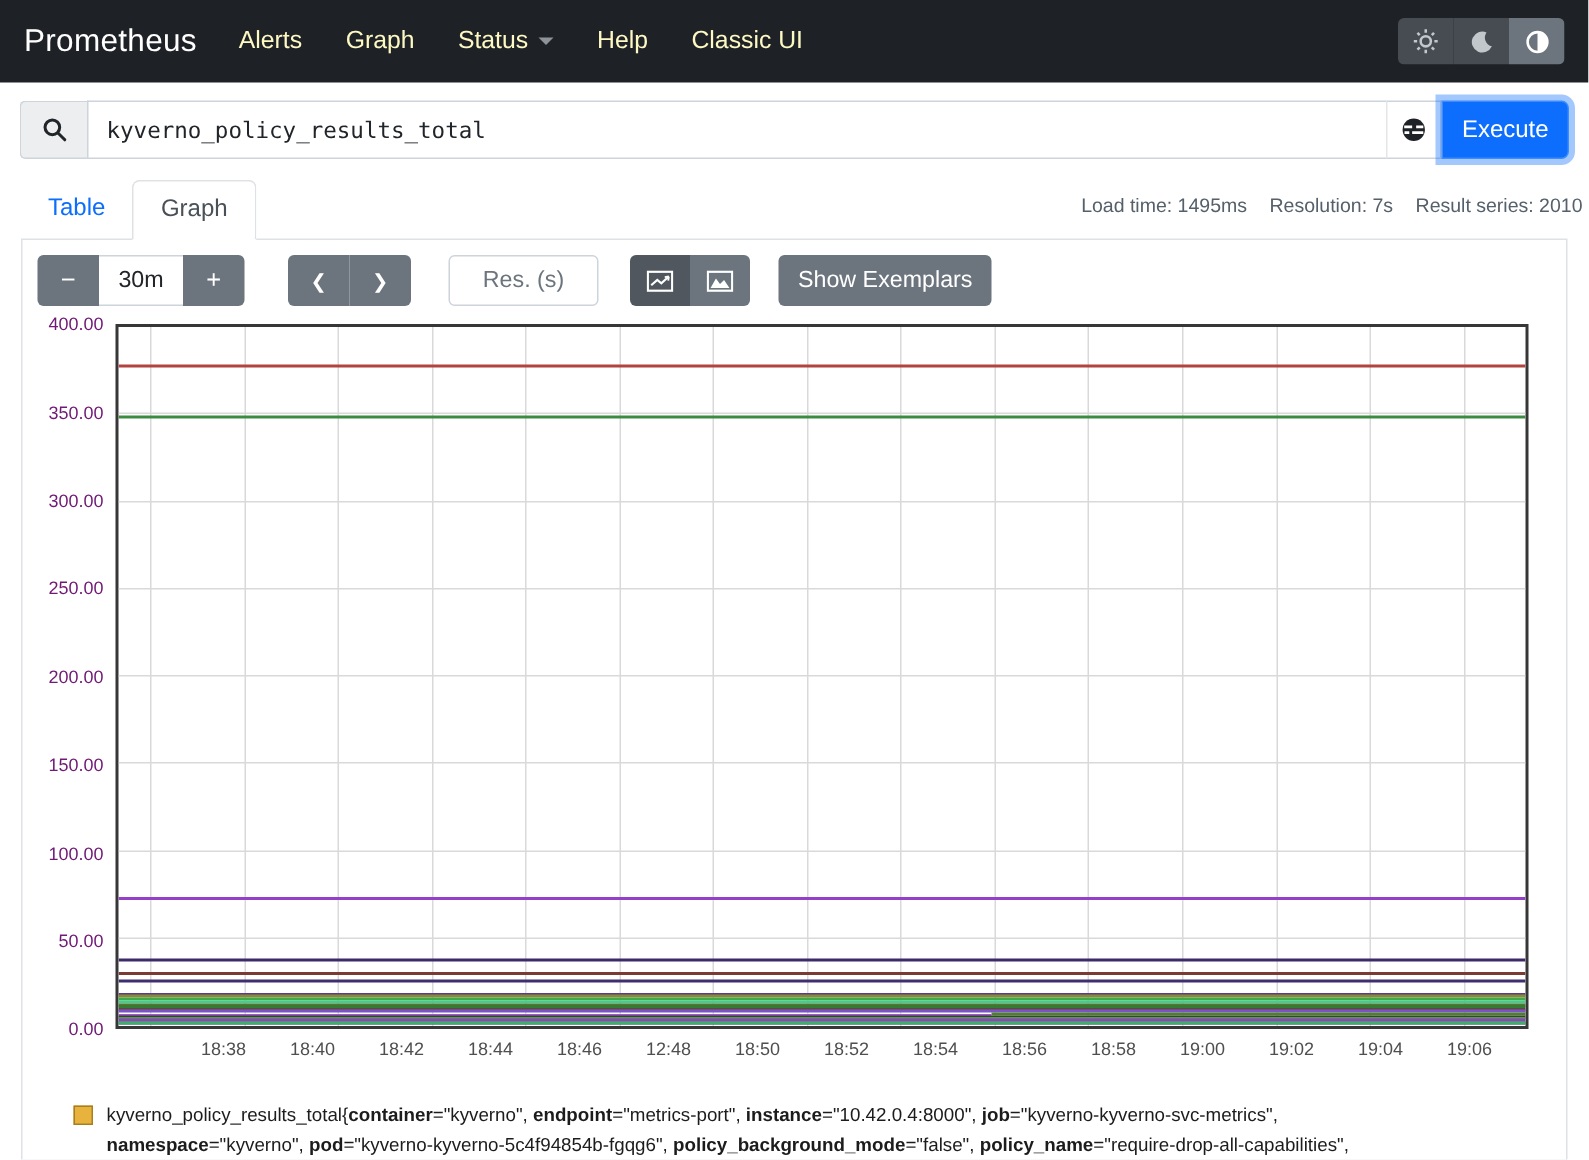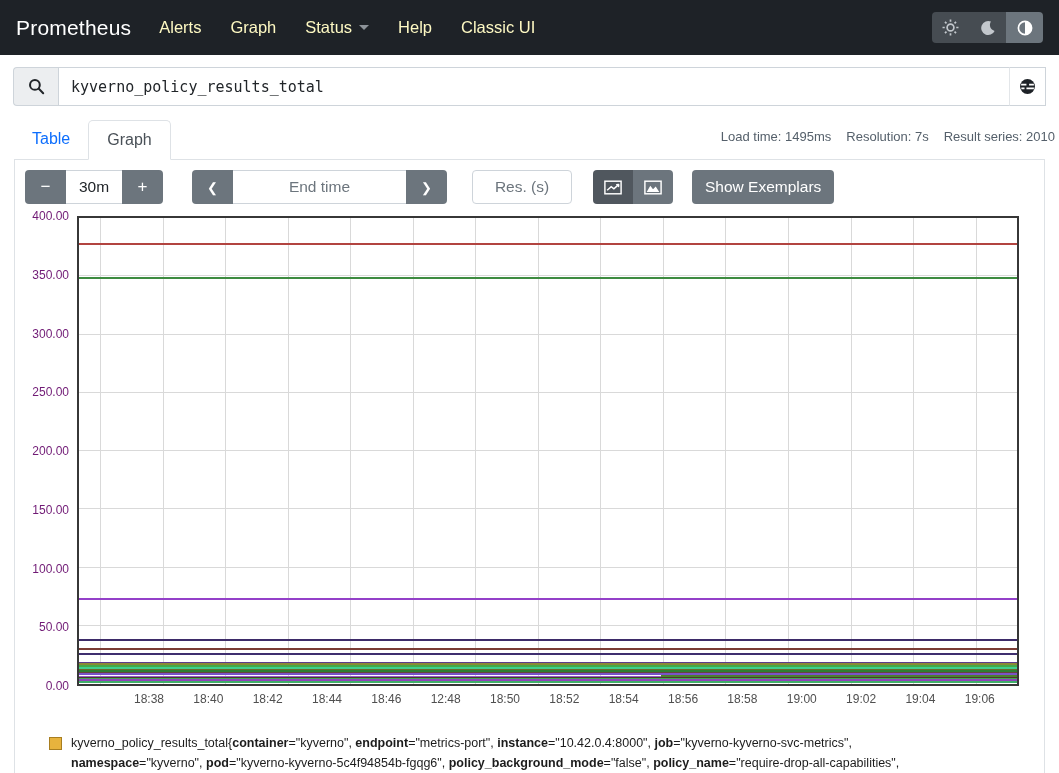--- a/index.html
+++ b/index.html
@@ -145,20 +145,21 @@
     <input class="query-input" type="text" value="kyverno_policy_results_total" style="">
     <div class="ig-globe">
       <span>
         <svg width="17" height="17" viewBox="0 0 16 16">
             <circle cx="8" cy="8" r="7" fill="#1e2227"></circle>
           <path d="M2 6.2 h5 M9.5 6.2 h4.5 M2.2 9.8 h3 M7 9.8 h7" stroke="#fff" stroke-width="1.6"></path>
           </svg>
       </span>
     </div>
   </div>
+  <button class="execute-btn">Execute</button>
 </div>
 
 <div class="tabs-row">
   <div class="tab inactive">Table</div>
   <div class="tab active">Graph</div>
   <div class="stats">
     <span>Load time: 1495ms</span>
     <span>Resolution: 7s</span>
     <span>Result series: 2010</span>
   </div>
@@ -168,21 +169,20 @@
 
   <div class="toolbar">
     <div class="grp">
       <button class="btn btn-l">−</button>
       <input class="tb-input dur-input" type="text" value="30m" style="">
       <button class="btn btn-r">+</button>
     </div>
     <div class="sp28"></div>
     <div class="grp">
       <button class="btn btn-l chev">❮</button>
-      <input class="tb-input time-input" type="text" placeholder="End time" style="">
       <button class="btn btn-r chev">❯</button>
     </div>
     <div class="sp26"></div>
     <input class="tb-input res-input" type="text" style="height: 34px;" placeholder="Res. (s)">
     <div class="sp21"></div>
     <div class="seg-icons">
       <div class="seg active">
         <span>
           <svg width="18" height="15" viewBox="0 0 20 16">
               <rect x="1" y="1" width="18" height="14" fill="none" stroke="#fff" stroke-width="1.6"></rect>

